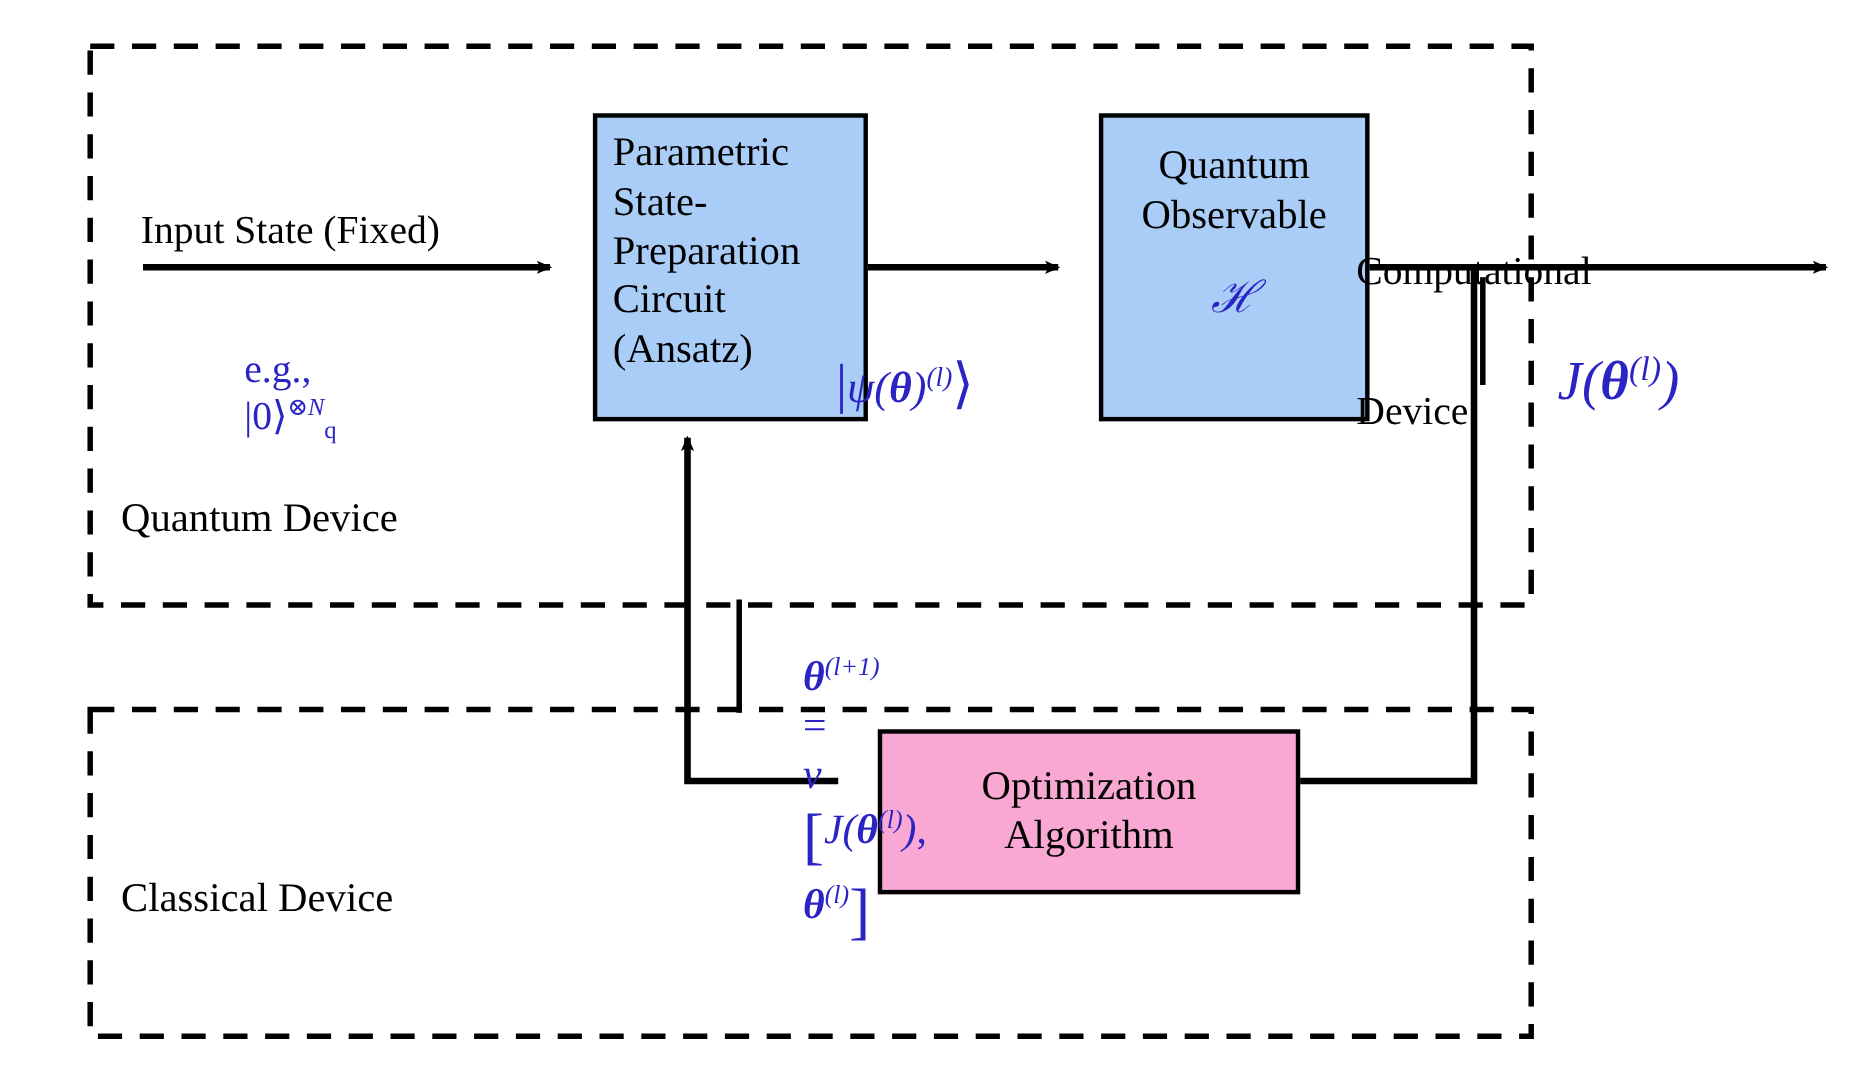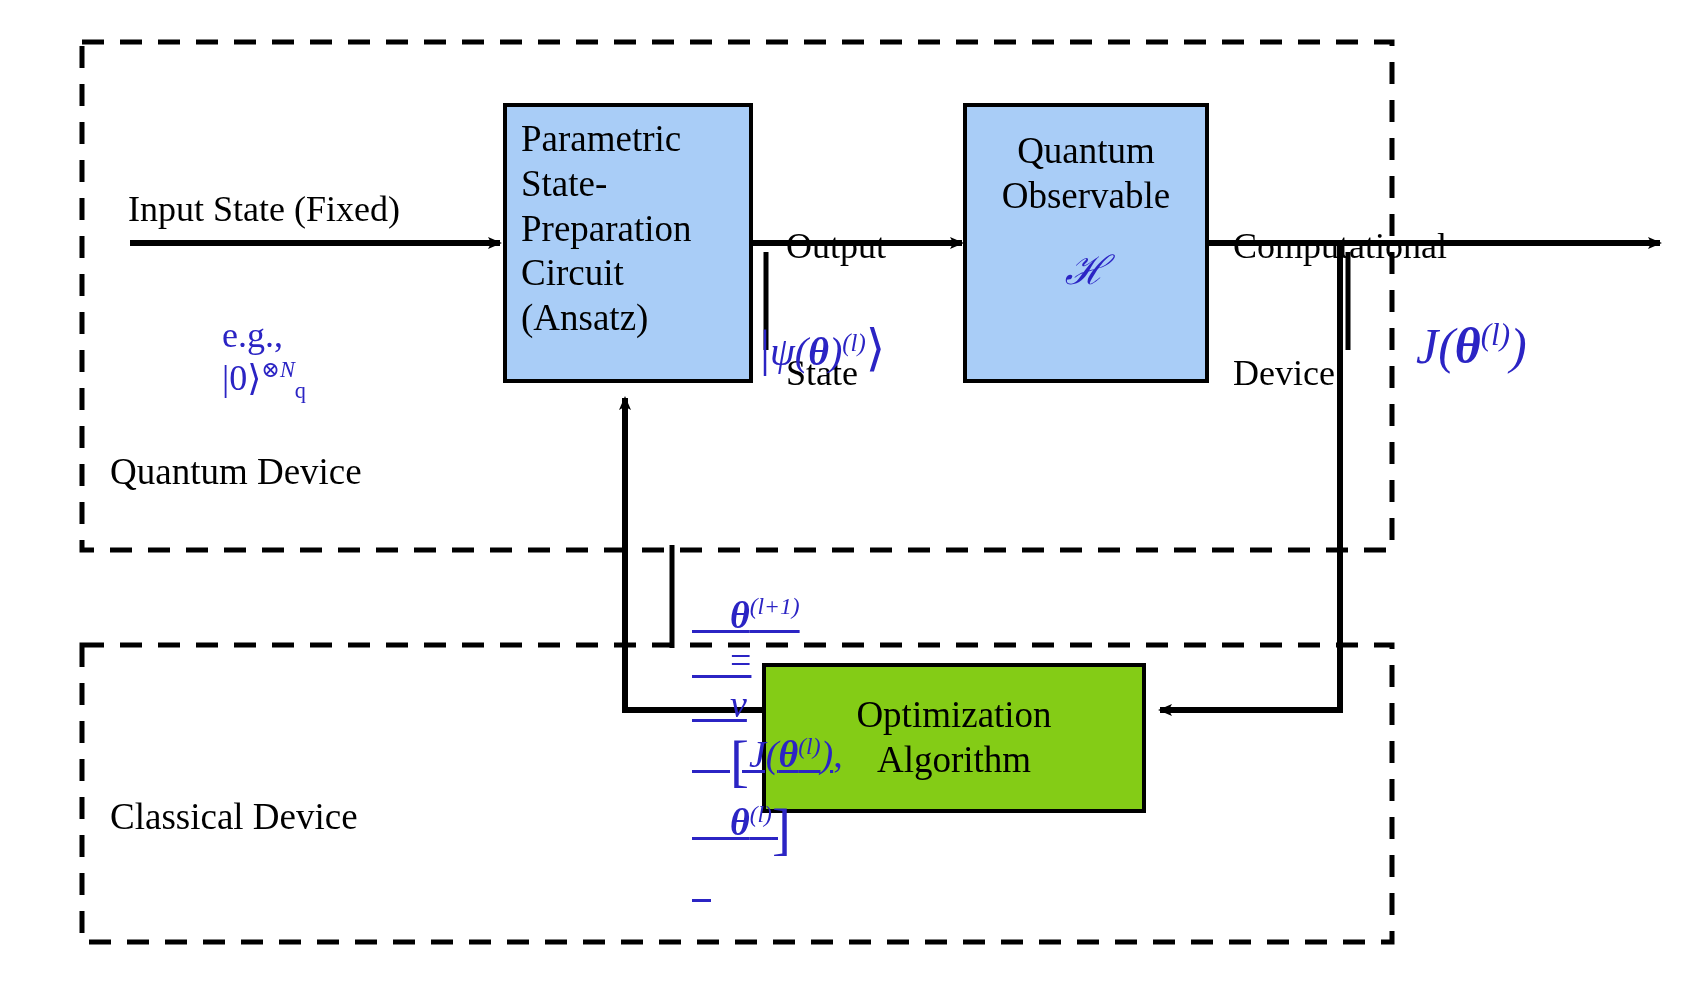--- a/index.html
+++ b/index.html
@@ -8,26 +8,26 @@
     font-family:"Liberation Serif","DejaVu Serif",serif;
     color:#000000;
   }
   #stage{position:absolute;left:0;top:0;width:1682px;height:984px;}
   svg.layer{position:absolute;left:0;top:0;width:1682px;height:984px;pointer-events:none;}
 
   .box{
     position:absolute;box-sizing:border-box;
     border:4px solid #000000;
     background:#a9cdf7;
-    font-size:37px;line-height:1.21;
+    font-size:37px;line-height:1.21;margin-left:36px;
   }
   .box .inner{padding:10px 0 0 14px;}
   .box.center{display:flex;flex-direction:column;align-items:center;justify-content:flex-start;}
   .box.center .inner{padding:22px 10px 0 10px;text-align:center;}
-  .box.plain{background:#84cc16;display:flex;flex-direction:column;
+  .box.plain{background:#f9a8d4;display:flex;flex-direction:column;
              align-items:center;justify-content:center;}
   .box.plain .inner{padding:0;text-align:center;}
 
   .lbl{position:absolute;font-size:36px;line-height:1.18;white-space:pre;}
   .lbl.blue{color:#2b24c4;}
   .mathi{font-style:italic;}
   .bold-theta{font-weight:bold;font-style:italic;}
   .sup{font-size:0.62em;vertical-align:super;font-style:italic;}
   .subq{font-size:0.62em;vertical-align:sub;font-style:normal;}
   .ket{font-size:1.0em;}
@@ -91,40 +91,36 @@
     </div>
   </div>
 
   <div class="lbl" style="left:128px;top:188px;">Input State (Fixed)</div>
 
   <div class="lbl blue" style="left:186px;top:272px;">
     <span>e.g.,</span>
     <span class="ket">|0⟩</span><span class="sup">⊗N</span><span class="sup subq">q</span>
   </div>
 
-  <div class="lbl" style="left:786px;top:140px;">
-    <div>Output</div>
-    <div>State</div>
-  </div>
 
   <div class="lbl blue" style="left:720px;top:272px;font-size:40px;">
     <span style="font-size:1.25em;">|</span><span class="mathi">ψ(</span><span class="bold-theta">θ</span><span class="mathi">)</span><span class="sup">(l)</span><span style="font-size:1.25em;">⟩</span>
   </div>
 
   <div class="lbl" style="left:1233px;top:140px;">
     <div>Computational</div>
     <div>Device</div>
   </div>
 
   <div class="lbl blue" style="left:1366px;top:258px;font-size:50px;">
     <span class="mathi">J(</span><span class="bold-theta">θ</span><span class="sup">(l)</span><span class="mathi">)</span>
   </div>
 
 
-  <div class="lbl blue" style="left:692px;top:548px;font-size:38px;text-decoration:underline;">
+  <div class="lbl blue" style="left:692px;top:548px;font-size:38px;">
     <span class="bold-theta">θ</span><span class="sup">(l+1)</span>
     <span>=</span>
     <span class="mathi">ν</span>
     <span class="brk">[</span><span class="mathi">J(</span><span class="bold-theta">θ</span><span class="sup">(l)</span><span class="mathi">)</span><span>,</span>
     <span class="bold-theta">θ</span><span class="sup">(l)</span><span class="brk">]</span>
   </div>
 
   <div class="devlabel" style="left:110px;top:450px;">Quantum Device</div>
   <div class="devlabel" style="left:110px;top:795px;">Classical Device</div>
 

